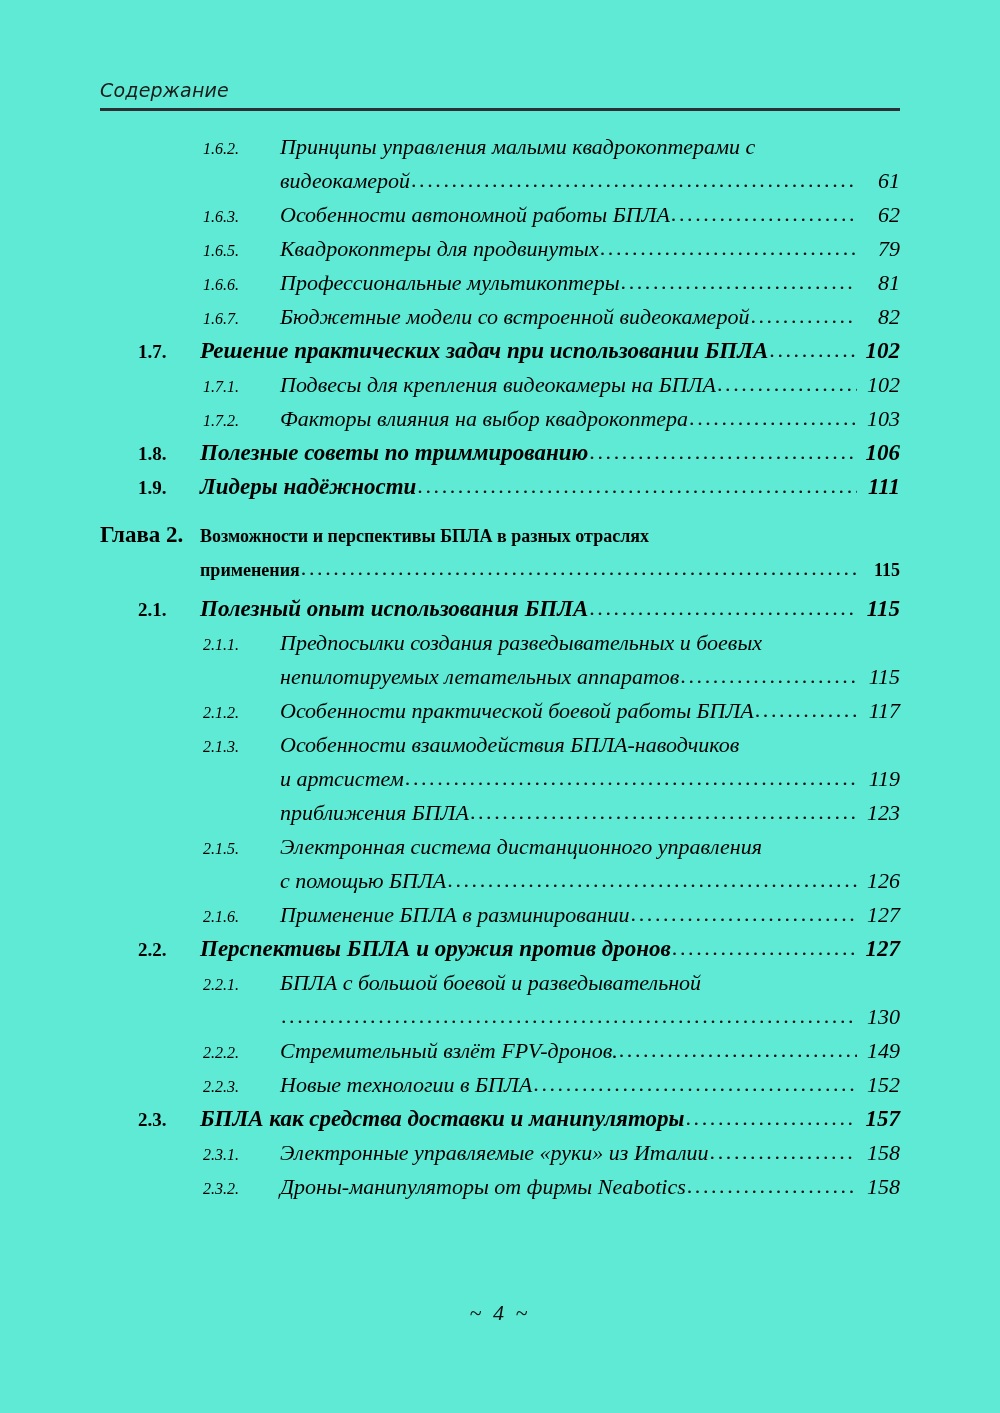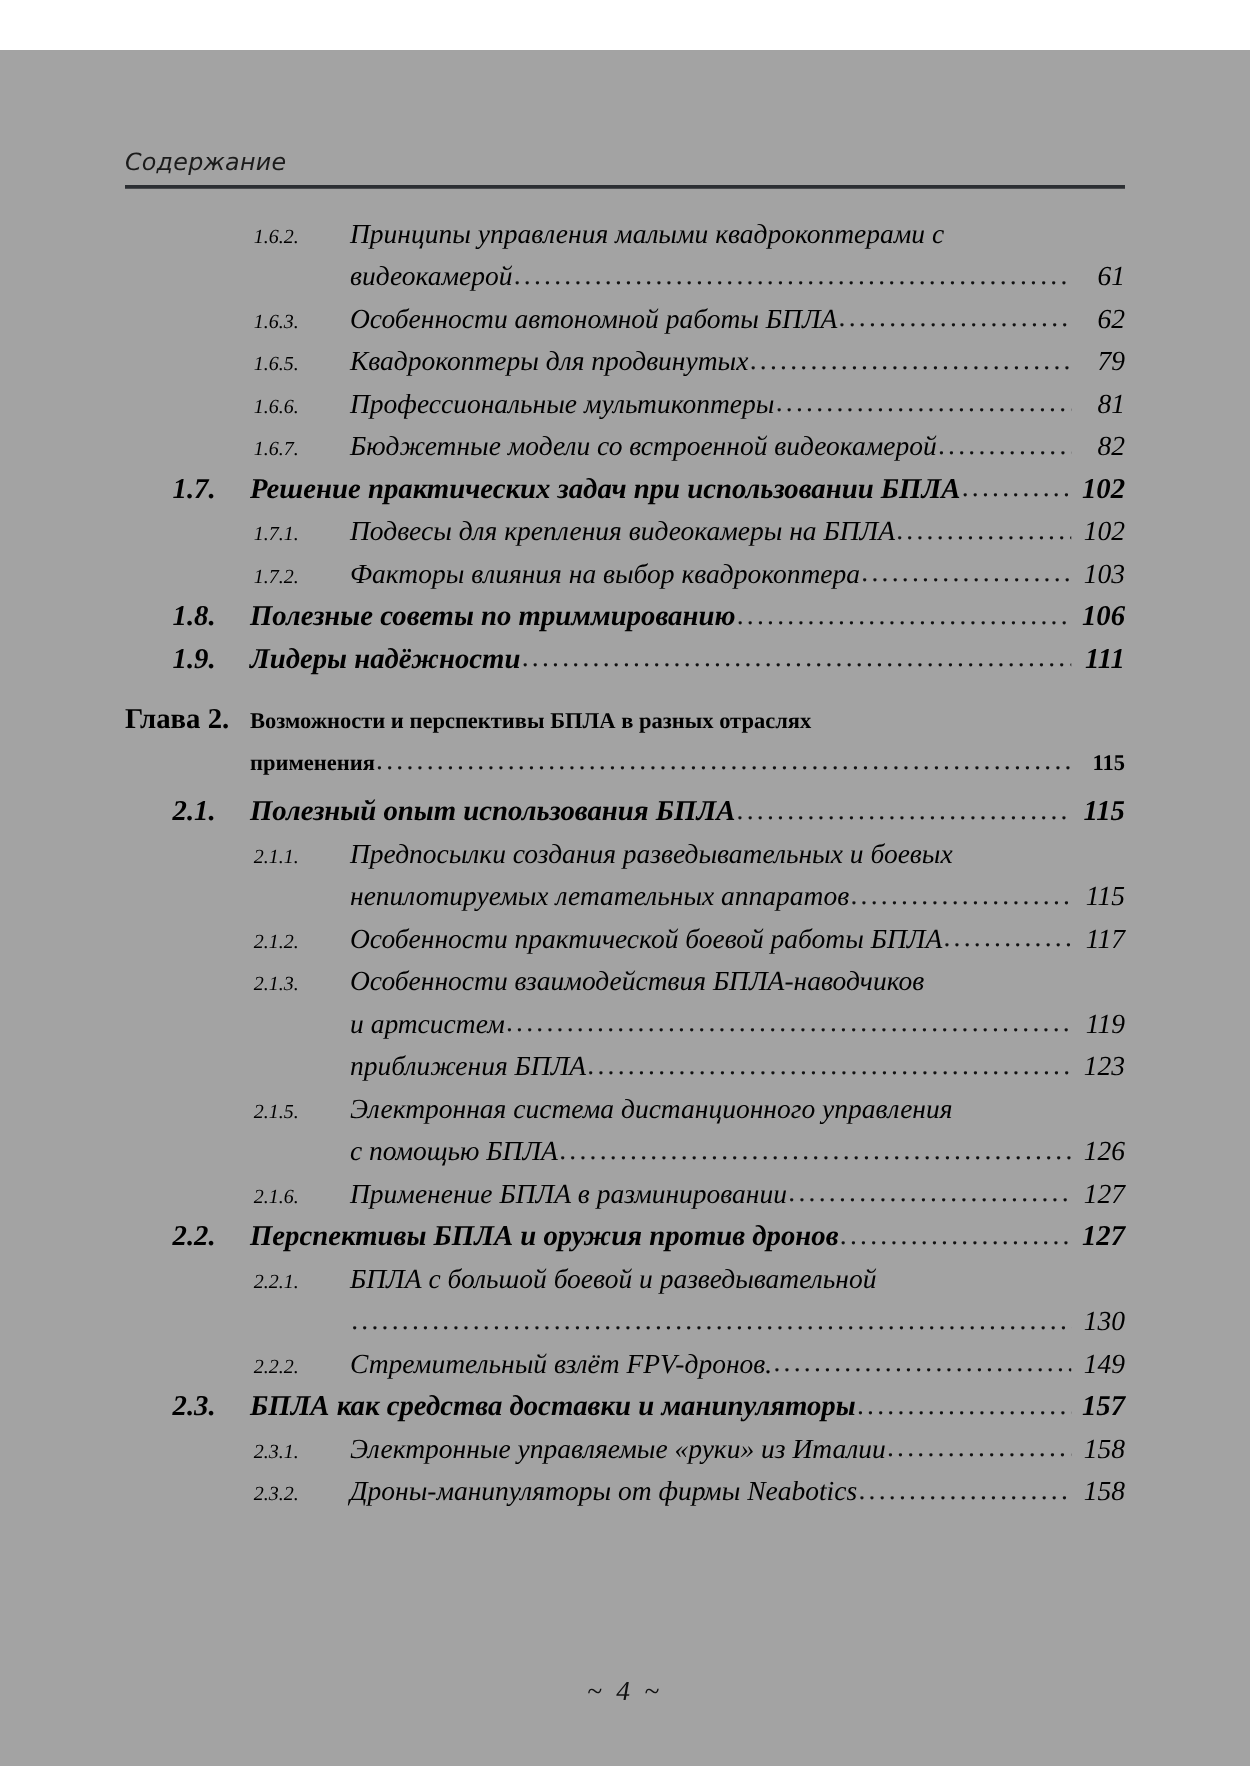--- a/index.html
+++ b/index.html
@@ -12,22 +12,21 @@
     height: 1413px;
     position: relative;
     font-family: "Liberation Serif", "DejaVu Serif", serif;
     color: #000000;
     overflow: hidden;
   }
 
   .page {
     position: absolute;
     inset: 0;
-    background: #a3a3a3;
-    margin-top: 40px;
+    background: #5eead4;
   }
 
   
   .running-head {
     position: absolute;
     left: 100px;
     top: 78px;
     width: 800px;
   }
   .running-head-text {
@@ -119,22 +118,21 @@
   }
   .lvl1 .cont {
     margin-left: 100px;
   }
 
   
   .lvl2 { margin-left: 38px; }
   .lvl2 .num {
     width: 62px;
     font-weight: bold;
-    font-style: italic;
-    font-size: 23px;
+    font-size: 19px;
   }
   .lvl2 .txt,
   .lvl2 .pg,
   .lvl2 .cont {
     font-weight: bold;
     font-style: italic;
     font-size: 23px;
   }
 
   
@@ -374,20 +372,28 @@
         </div>
       </div>
       <div class="entry lvl3">
         <div class="line">
           <span class="num">2.2.2.</span>
           <span class="txt">Стремительный взлёт FPV-дронов.</span>
           <span class="leader"></span>
           <span class="pg">149</span>
         </div>
       </div>
+      <div class="entry lvl3">
+        <div class="line">
+          <span class="num">2.2.3.</span>
+          <span class="txt">Новые технологии в БПЛА</span>
+          <span class="leader"></span>
+          <span class="pg">152</span>
+        </div>
+      </div>
       <div class="entry lvl2">
         <div class="line">
           <span class="num">2.3.</span>
           <span class="txt">БПЛА как средства доставки и манипуляторы</span>
           <span class="leader"></span>
           <span class="pg">157</span>
         </div>
       </div>
       <div class="entry lvl3">
         <div class="line">

